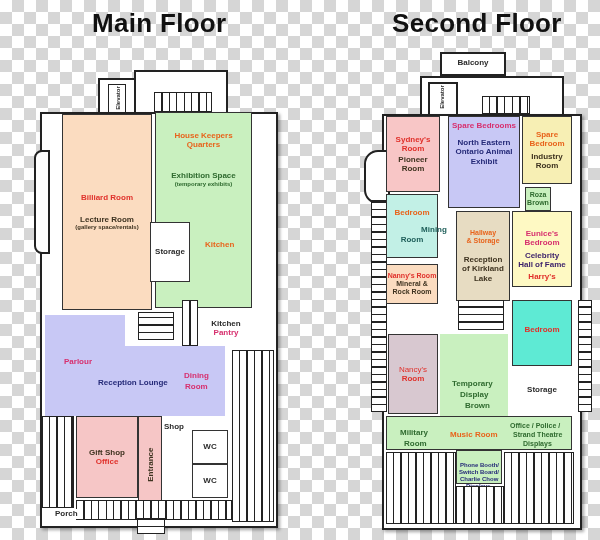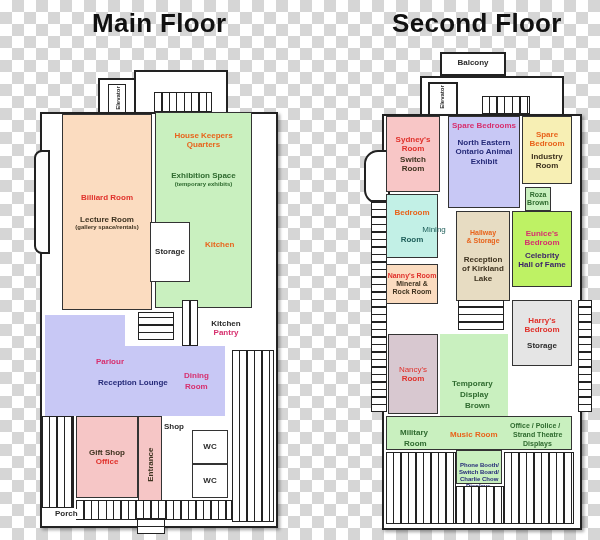--- a/index.html
+++ b/index.html
@@ -74,21 +74,21 @@
   <div class="stairs" style="left:182px;top:300px;width:14px;height:44px;"></div>
 
   <div class="room" style="left:204px;top:308px;width:44px;height:40px;background:#fff;border:none;">
     <div class="f8 dark" style="font-weight:bold;">Kitchen</div>
     <div class="f8 magenta" style="font-weight:bold;">Pantry</div>
   </div>
 
   <div>
     <div style="position:absolute;left:45px;top:315px;width:80px;height:100px;background:#c8c8f5;"></div>
     <div style="position:absolute;left:45px;top:346px;width:180px;height:70px;background:#c8c8f5;"></div>
-    <div class="lbl f8 magenta" style="left:64px;top:357px;margin-left:32px;">Parlour</div>
+    <div class="lbl f8 magenta" style="left:64px;top:357px;">Parlour</div>
     <div class="lbl f8 navy" style="left:98px;top:378px;">Reception Lounge</div>
     <div class="lbl f8 magenta" style="left:184px;top:371px;">Dining</div>
     <div class="lbl f8 magenta" style="left:185px;top:382px;">Room</div>
   </div>
 
   <div class="stairs" style="left:232px;top:350px;width:40px;height:170px;"></div>
 
   <div class="room" style="left:76px;top:416px;width:62px;height:82px;background:#f6c6c6;">
     <div class="f8 brown" style="font-weight:bold;text-align:center;">Gift Shop</div>
     <div class="f8 red" style="font-weight:bold;">Office</div>
@@ -128,21 +128,21 @@
   <div class="plan" style="left:382px;top:114px;width:196px;height:412px;"></div>
 
   <div class="struct" style="left:364px;top:150px;width:22px;height:50px;border-radius:14px 0 0 14px;"></div>
 
   <div class="stairs-h" style="left:371px;top:200px;width:14px;height:210px;"></div>
   <div class="stairs-h" style="left:578px;top:300px;width:12px;height:110px;"></div>
 
   <div class="room" style="left:386px;top:116px;width:54px;height:76px;background:#f8c6c6;">
     <div class="f8 red" style="font-weight:bold;">Sydney's</div>
     <div class="f8 red" style="font-weight:bold;margin-bottom:2px;">Room</div>
-    <div class="f8 brown" style="font-weight:bold;">Switch</div>
+    <div class="f8 brown" style="font-weight:bold;">Pioneer</div>
     <div class="f8 brown" style="font-weight:bold;">Room</div>
   </div>
 
   <div class="room" style="left:440px;top:116px;width:72px;height:92px;background:#c8c8f5;justify-content:flex-start;padding-top:4px;margin-left:8px;">
     <div class="f8 magenta" style="font-weight:bold;margin-bottom:8px;">Spare Bedrooms</div>
     <div class="f8 navy" style="font-weight:bold;">North Eastern</div>
     <div class="f8 navy" style="font-weight:bold;">Ontario Animal</div>
     <div class="f8 navy" style="font-weight:bold;">Exhibit</div>
   </div>
 
@@ -153,48 +153,48 @@
     <div class="f8 brown" style="font-weight:bold;">Room</div>
   </div>
 
   <div class="room" style="left:525px;top:187px;width:26px;height:24px;background:#c9f0bf;">
     <div class="f7 green" style="font-weight:bold;">Roza</div>
     <div class="f7 green" style="font-weight:bold;">Brown</div>
   </div>
 
   <div class="room" style="left:386px;top:194px;width:52px;height:64px;background:#c2f0e6;">
     <div class="f8 orange" style="font-weight:bold;margin-bottom:8px;">Bedroom</div>
-    <div class="f8 teal" style="font-weight:normal;padding-left:44px;">Mining</div>
+    <div class="f8 teal" style="font-weight:bold;padding-left:44px;">Mining</div>
     <div class="f8 teal" style="font-weight:bold;">Room</div>
   </div>
 
   <div class="room" style="left:456px;top:211px;width:54px;height:90px;background:#e7dcc2;">
     <div class="f7 orange" style="font-weight:bold;">Hallway</div>
     <div class="f7 orange" style="font-weight:bold;margin-bottom:10px;">&amp; Storage</div>
     <div class="f8 brown" style="font-weight:bold;">Reception</div>
     <div class="f8 brown" style="font-weight:bold;">of Kirkland</div>
     <div class="f8 brown" style="font-weight:bold;">Lake</div>
   </div>
 
-  <div class="room" style="left:512px;top:211px;width:60px;height:76px;background:#bef264;">
+  <div class="room" style="left:512px;top:211px;width:60px;height:76px;background:#fef9c3;">
     <div class="f8 magenta" style="font-weight:bold;">Eunice's</div>
     <div class="f8 magenta" style="font-weight:bold;margin-bottom:4px;">Bedroom</div>
     <div class="f8 purple" style="font-weight:bold;">Celebrity</div>
     <div class="f8 purple" style="font-weight:bold;">Hall of Fame</div>
   </div>
 
   <div class="room" style="left:386px;top:264px;width:52px;height:40px;background:#fbdcc0;">
     <div class="f7 red" style="font-weight:bold;">Nanny's Room</div>
     <div class="f7 brown" style="font-weight:bold;">Mineral &amp;</div>
     <div class="f7 brown" style="font-weight:bold;">Rock Room</div>
   </div>
 
   <div class="stairs-h" style="left:458px;top:300px;width:44px;height:28px;"></div>
 
-  <div class="room" style="left:512px;top:300px;width:60px;height:66px;background:#e5e5e5;">
+  <div class="room" style="left:512px;top:300px;width:60px;height:66px;background:#5eead4;gap:44px;">
     <div class="f8 red" style="font-weight:bold;">Harry's</div>
     <div class="f8 red" style="font-weight:bold;margin-bottom:6px;">Bedroom</div>
     <div class="f8 dark" style="font-weight:bold;">Storage</div>
   </div>
 
   <div class="room" style="left:388px;top:334px;width:50px;height:80px;background:#d8c8d0;">
     <div class="f8 red" style="font-weight:normal;">Nancy's</div>
     <div class="f8 red" style="font-weight:bold;">Room</div>
   </div>
 

